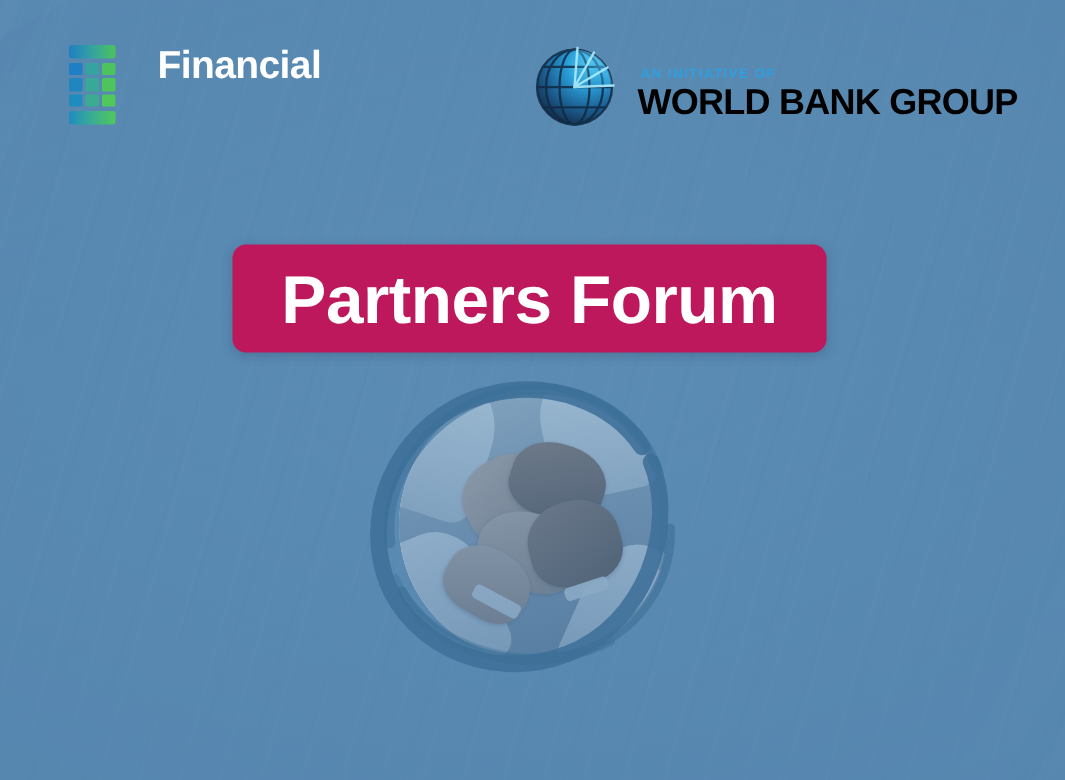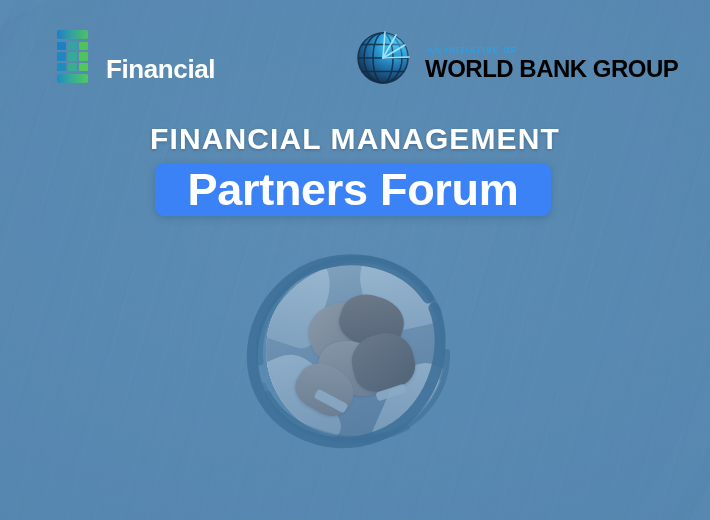--- a/index.html
+++ b/index.html
@@ -51,24 +51,24 @@
     position: absolute;
     inset: 0;
     background: rgba(91,141,181,.55);
   }
 
   
   .header { position: absolute; top: 0; left: 0; width: 710px; height: 108px; }
 
   .fm-logo {
     position: absolute;
-    left: 57px; top: 30px;
+    left: 46px; top: 30px;
     display: flex;
-    align-items: flex-end;
-    gap: 18px;
+    align-items: flex-start;
+    gap: 28px;
   }
   .fm-mark {
     width: 31px; height: 53px;
     display: grid;
     grid-template-columns: repeat(3, 1fr);
     grid-template-rows: 9px repeat(3, 1fr) 9px;
     gap: 2.5px;
   }
   .fm-mark i { display: block; border-radius: 1px; }
   .fm-mark i.bar { grid-column: 1 / -1; border-radius: 2px; }
@@ -117,22 +117,22 @@
     color: #ffffff;
     font-size: 30px;
     font-weight: 700;
     letter-spacing: 1.1px;
     text-shadow: 0 1px 3px rgba(20,50,80,.35);
   }
 
   .banner {
     position: absolute;
     left: 155px; top: 163px;
-    width: 396px; height: 53px;
-    background: #3b82f6;
+    width: 396px; height: 72px;
+    background: #be185d;
     border-radius: 9px;
     display: flex;
     align-items: center;
     justify-content: center;
     box-shadow: 0 2px 7px rgba(30,55,85,.25);
   }
   .banner-text {
     color: #ffffff;
     font-size: 45px;
     font-weight: 700;
@@ -267,21 +267,20 @@
           </g>
         </svg>
       </span>
       <span class="wb-text">
         <span class="wb-initiative">AN INITIATIVE OF</span>
         <span class="wb-name">WORLD BANK GROUP</span>
       </span>
     </div>
   </div>
 
-  <div class="kicker">FINANCIAL MANAGEMENT</div>
 
   <div class="banner">
     <span class="banner-text">Partners Forum</span>
   </div>
 
   <div class="circle-wrap">
 
     <div class="circle-photo">
       <div class="hands">
         <div class="bgfill"></div>

